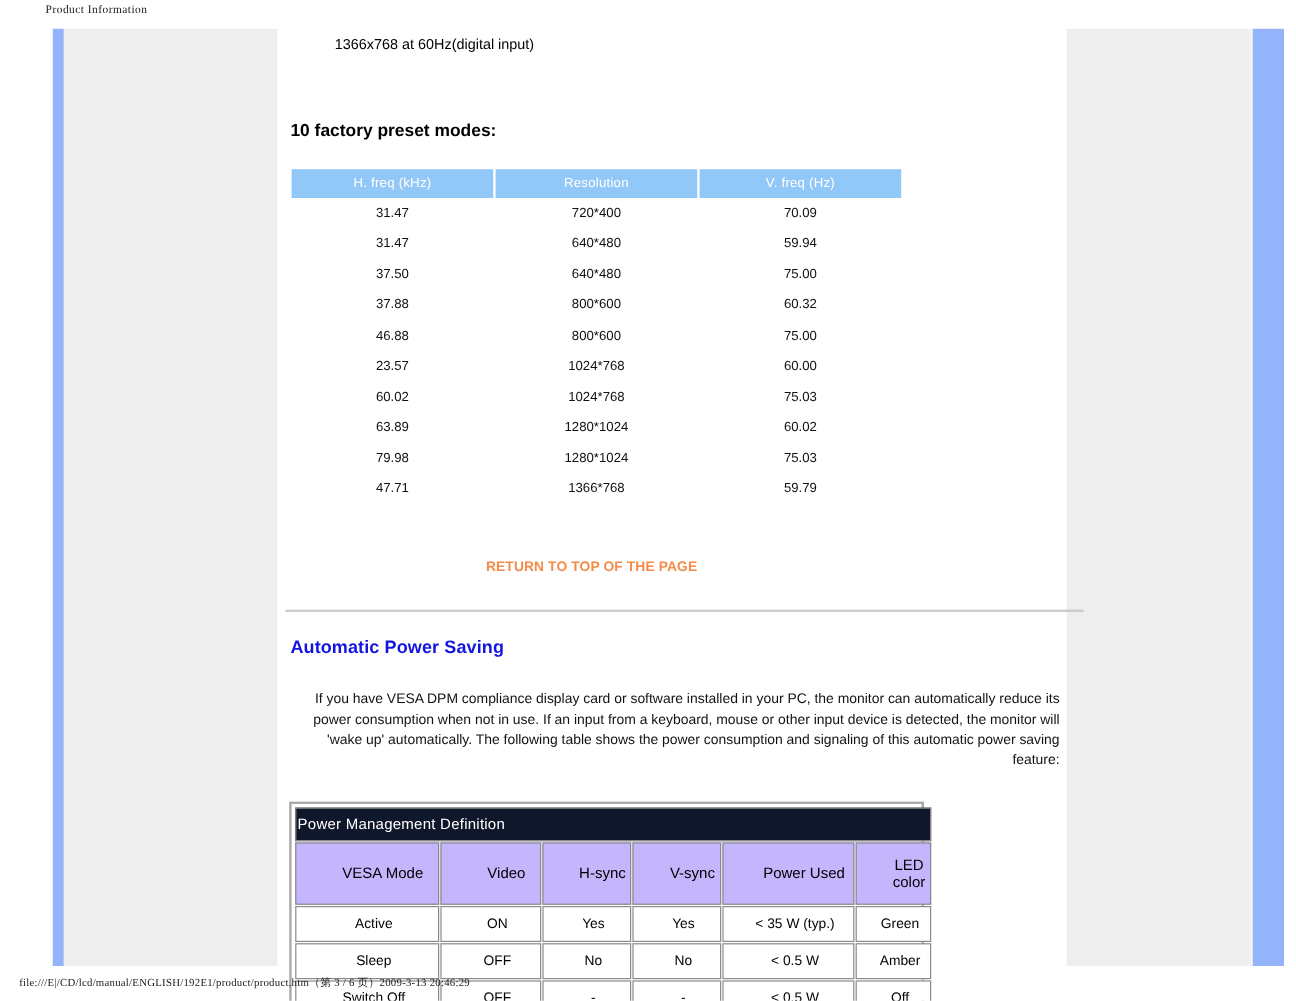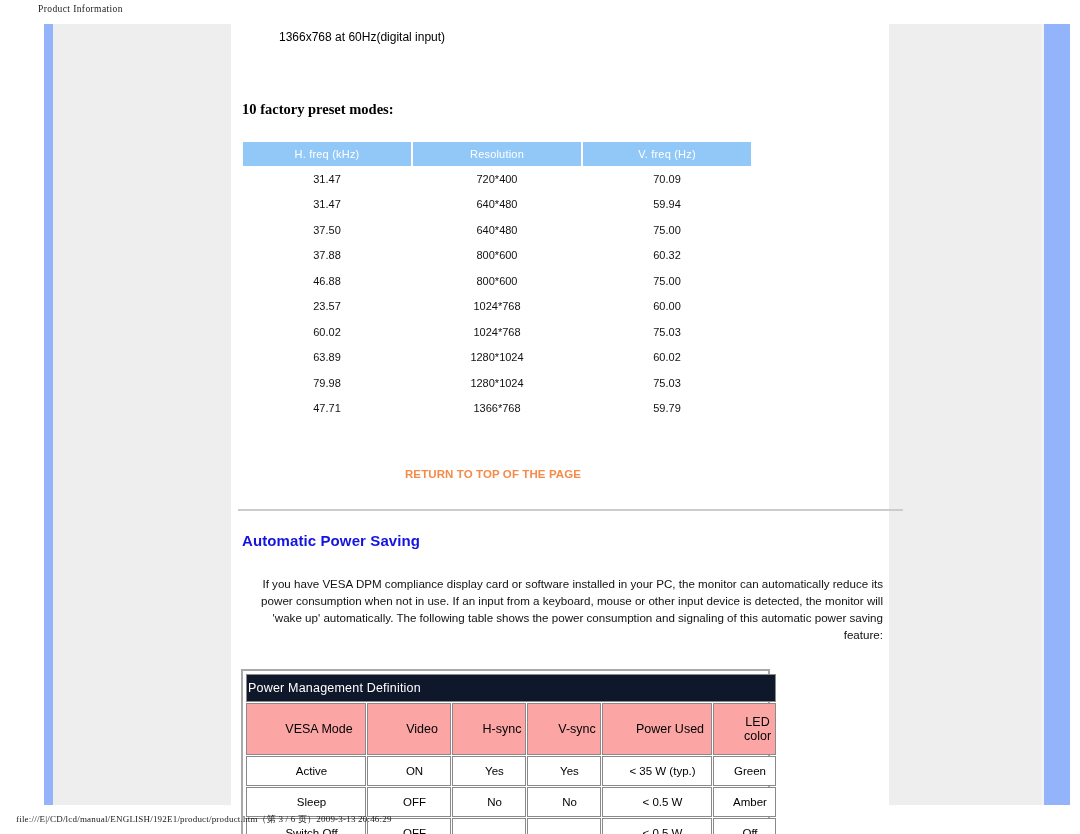--- a/index.html
+++ b/index.html
@@ -82,21 +82,20 @@
     padding-left: 42px;
   }
 
   h2.section-title {
     font-size: 14.5px;
     font-weight: bold;
     color: #000;
     margin: 0;
     padding-left: 5px;
     padding-top: 57px;
-    font-family: Liberation Serif, serif;
   }
 
   
   .preset-table {
     border-collapse: separate;
     border-spacing: 2px 0;
     margin-top: 24px;
     margin-left: 4px;
     width: 504px;
     table-layout: fixed;
@@ -192,21 +191,21 @@
     border: 1px solid #8a8a8a;
     letter-spacing: 0.2px;
   }
   .pm-table th.pm-head {
     border: 1px solid #8a8a8a;
     font-size: 12.5px;
     font-weight: normal;
     height: 48px;
     text-align: center;
     vertical-align: middle;
-    background: #fca5a5;
+    background: #c4b5fd;
     color: #000;
     padding-left: 27px;
   }
   .pm-table td.pm-cell {
     border: 1px solid #8a8a8a;
     font-size: 11.5px;
     height: 26px;
     text-align: center;
     vertical-align: middle;
     background: #ffffff;

